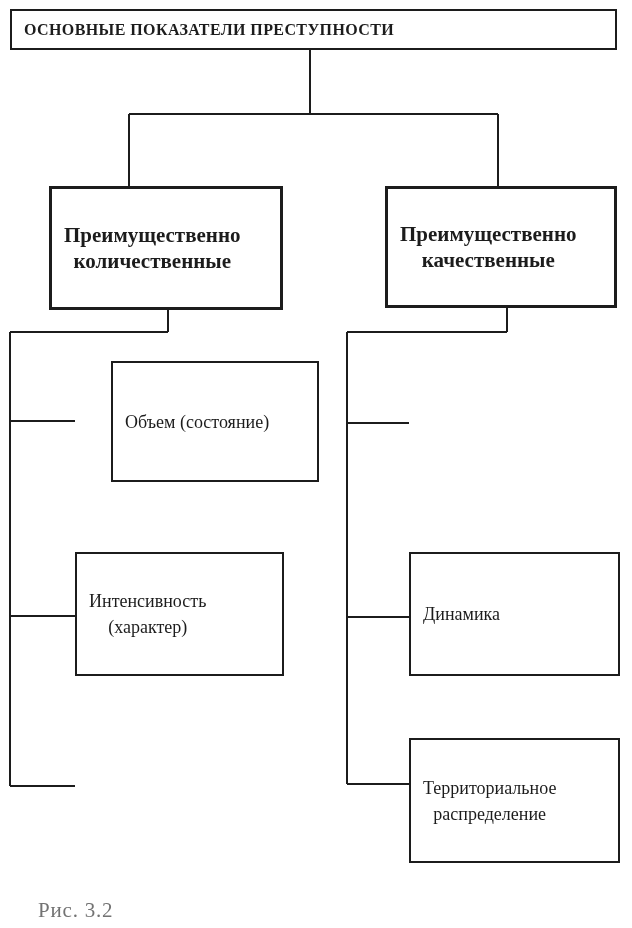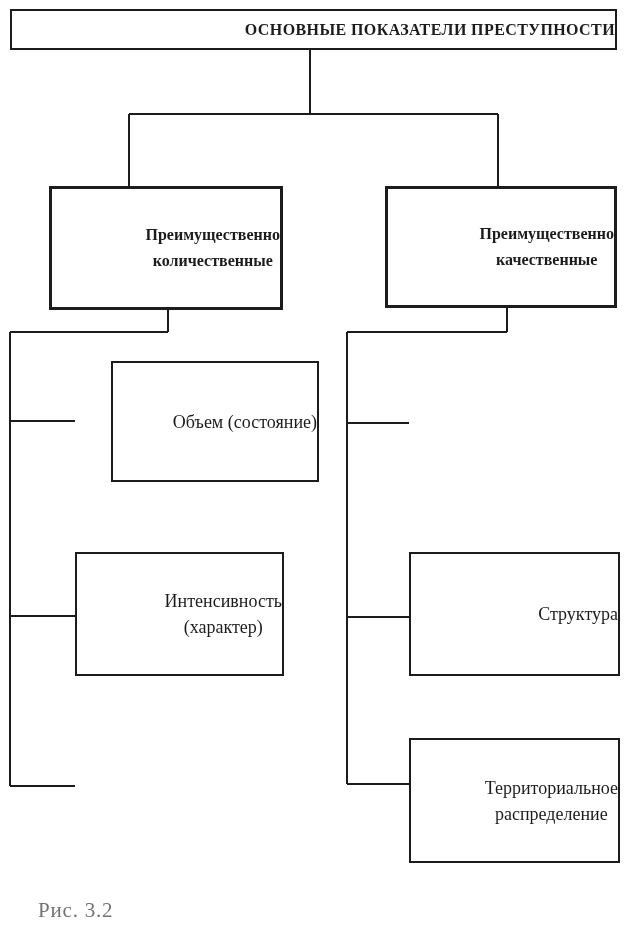--- a/index.html
+++ b/index.html
@@ -23,35 +23,35 @@
     width: 632px;
     height: 928px;
   }
   .node {
     position: absolute;
     box-sizing: border-box;
     background: #ffffff;
     border: 2.5px solid #1c1c1c;
     display: flex;
     align-items: center;
-    justify-content: flex-end;
+    justify-content: flex-start;
     text-align: center;
     white-space: pre-line;
     padding-left: 12px;
   }
   .node--root {
     left: 10px; top: 9px; width: 607px; height: 41px;
     font-weight: bold;
     font-size: 16px;
     letter-spacing: 0.4px;
   }
   .node--branch {
     border-width: 3px;
     font-weight: bold;
-    font-size: 16px;
+    font-size: 21px;
     line-height: 26px;
   }
   .node--branch-left  { left: 49px;  top: 186px; width: 234px; height: 124px; }
   .node--branch-right { left: 385px; top: 186px; width: 232px; height: 122px; }
   .node--child {
     font-size: 18px;
     line-height: 26px;
   }
   .node--l1 { left: 75px;  top: 361px; width: 208px; height: 121px; margin-left: 36px; }
   .node--l2 { left: 75px;  top: 552px; width: 209px; height: 124px; }
@@ -101,21 +101,21 @@
   </div>
 
   <div class="node node--child node--l2">
     <span>Интенсивность
 (характер)</span>
   </div>
 
 
 
   <div class="node node--child node--r2">
-    <span>Структура</span>
+    <span>Динамика</span>
   </div>
 
   <div class="node node--child node--r3">
     <span>Территориальное
 распределение</span>
   </div>
 
   <div class="caption">Рис. 3.2</div>
 
 </div>

